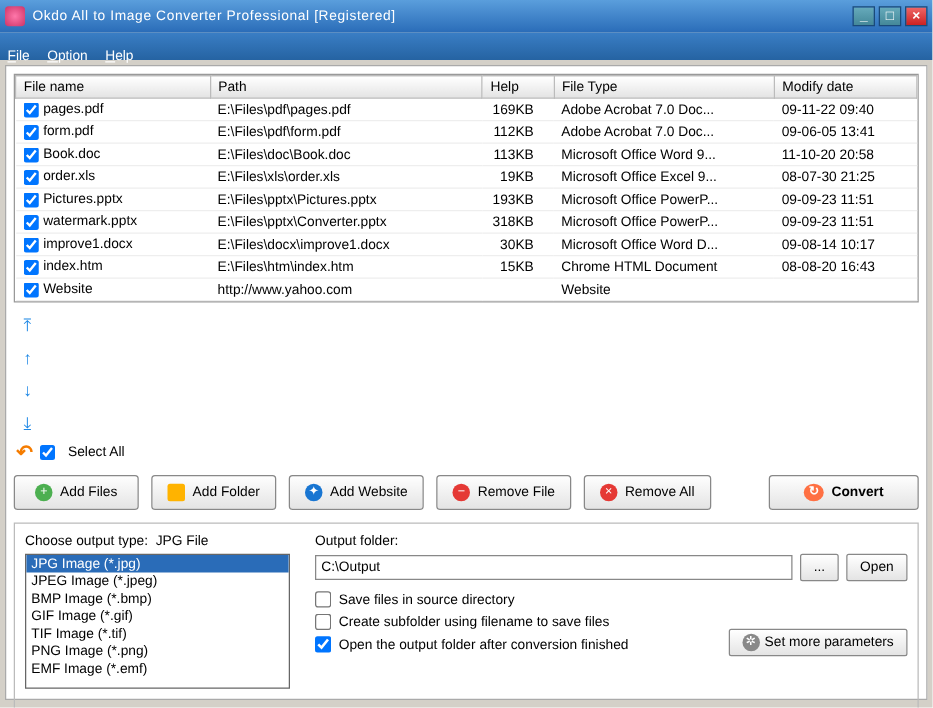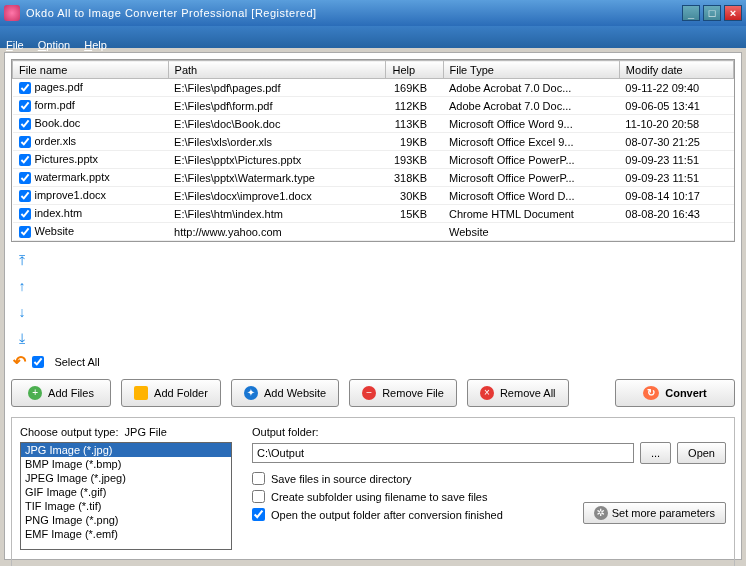--- a/index.html
+++ b/index.html
@@ -109,21 +109,21 @@
             </tr>
             <tr>
               <td><input type="checkbox" class="chk" checked="" style="">Pictures.pptx</td>
               <td>E:\Files\pptx\Pictures.pptx</td>
               <td class="size">193KB</td>
               <td>Microsoft Office PowerP...</td>
               <td>09-09-23 11:51</td>
             </tr>
             <tr>
               <td><input type="checkbox" class="chk" checked="" style="">watermark.pptx</td>
-              <td>E:\Files\pptx\Watermark.type</td>
+              <td>E:\Files\pptx\Converter.pptx</td>
               <td class="size">318KB</td>
               <td>Microsoft Office PowerP...</td>
               <td>09-09-23 11:51</td>
             </tr>
             <tr>
               <td><input type="checkbox" class="chk" checked="" style="">improve1.docx</td>
               <td>E:\Files\docx\improve1.docx</td>
               <td class="size">30KB</td>
               <td>Microsoft Office Word D...</td>
               <td>09-08-14 10:17</td>
@@ -184,22 +184,22 @@
         <span class="ico conv">↻</span>
         <span>Convert</span>
       </div>
   </div>
 
   <div class="lower">
     <div class="leftpane">
       <div><span>Choose output type:</span>&nbsp;&nbsp;<span>JPG File</span></div>
       <div class="typelist" id="typelist">
           <div class="typeopt sel">JPG Image (*.jpg)</div>
+          <div class="typeopt">JPEG Image (*.jpeg)</div>
           <div class="typeopt">BMP Image (*.bmp)</div>
-          <div class="typeopt">JPEG Image (*.jpeg)</div>
           <div class="typeopt">GIF Image (*.gif)</div>
           <div class="typeopt">TIF Image (*.tif)</div>
           <div class="typeopt">PNG Image (*.png)</div>
           <div class="typeopt">EMF Image (*.emf)</div>
         </div>
     </div>
     <div class="rightpane">
       <div>Output folder:</div>
       <div class="outrow">
         <input type="text" value="C:\Output" style="">

